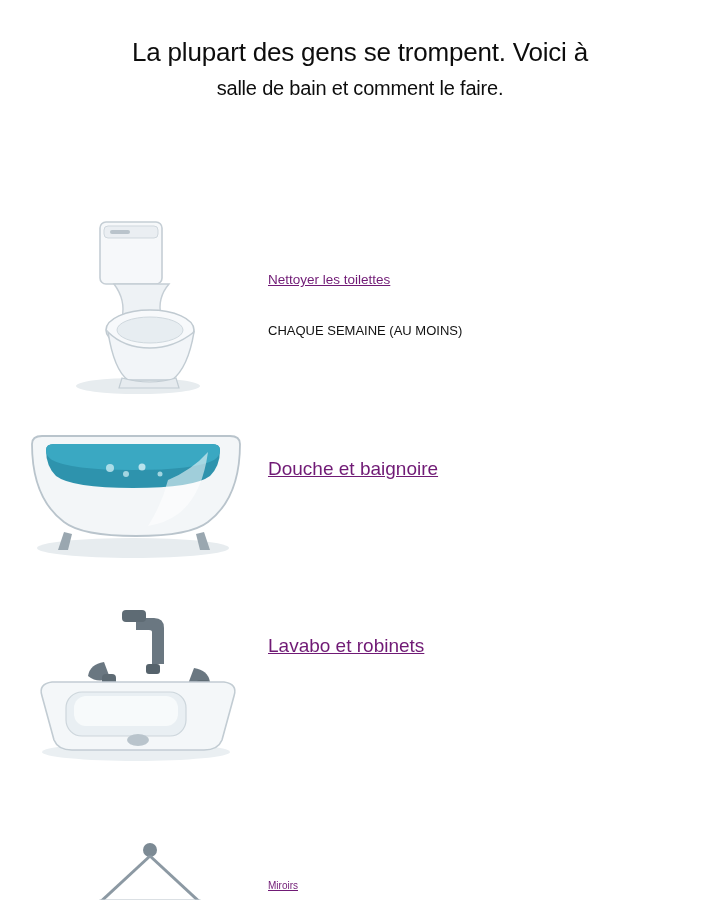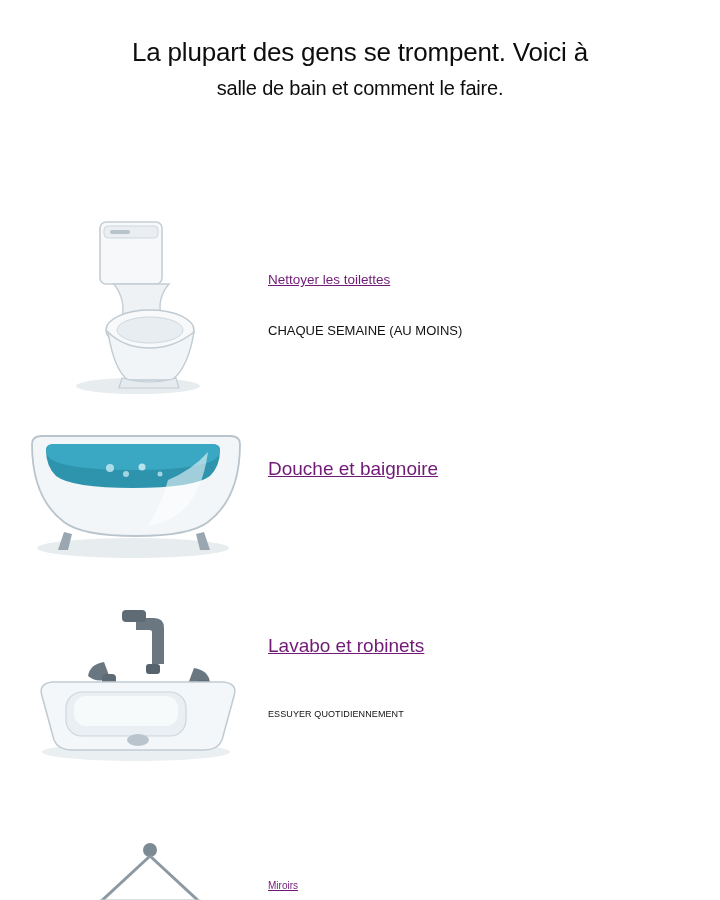--- a/index.html
+++ b/index.html
@@ -167,21 +167,20 @@
         <path d="M24 96 q-4 -12 10 -14 h172 q14 2 10 14 l-12 44 q-4 10 -18 10 h-132 q-14 0 -18 -10 z" fill="#f4f7f9" stroke="#c2ccd3" stroke-width="1.6"></path>
 
         <rect x="48" y="92" width="120" height="44" rx="16" fill="#e9eff3" stroke="#cdd6dc" stroke-width="1.2"></rect>
         <rect x="56" y="96" width="104" height="30" rx="12" fill="#fbfdfe" opacity=".75"></rect>
 
         <ellipse cx="120" cy="140" rx="11" ry="6" fill="#b9c4cc"></ellipse>
       </svg>
     </div>
     <div class="txt">
       <p class="title">Lavabo et robinets</p>
-      <p class="sub sub1">ESSUYER QUOTIDIENNEMENT</p>
     </div>
   </div>
 
   <div class="section" id="sec-mirror">
     <div class="art">
       <svg width="230" height="70" viewBox="0 0 230 70">
         <circle cx="132" cy="12" r="7" fill="#7c8a94"></circle>
         <path d="M132 18 L78 68" stroke="#8c99a3" stroke-width="3" fill="none"></path>
         <path d="M132 18 L186 68" stroke="#8c99a3" stroke-width="3" fill="none"></path>
         <rect x="82" y="62" width="100" height="8" fill="#eef2f5" stroke="#c3ccd3" stroke-width="1.2"></rect>

